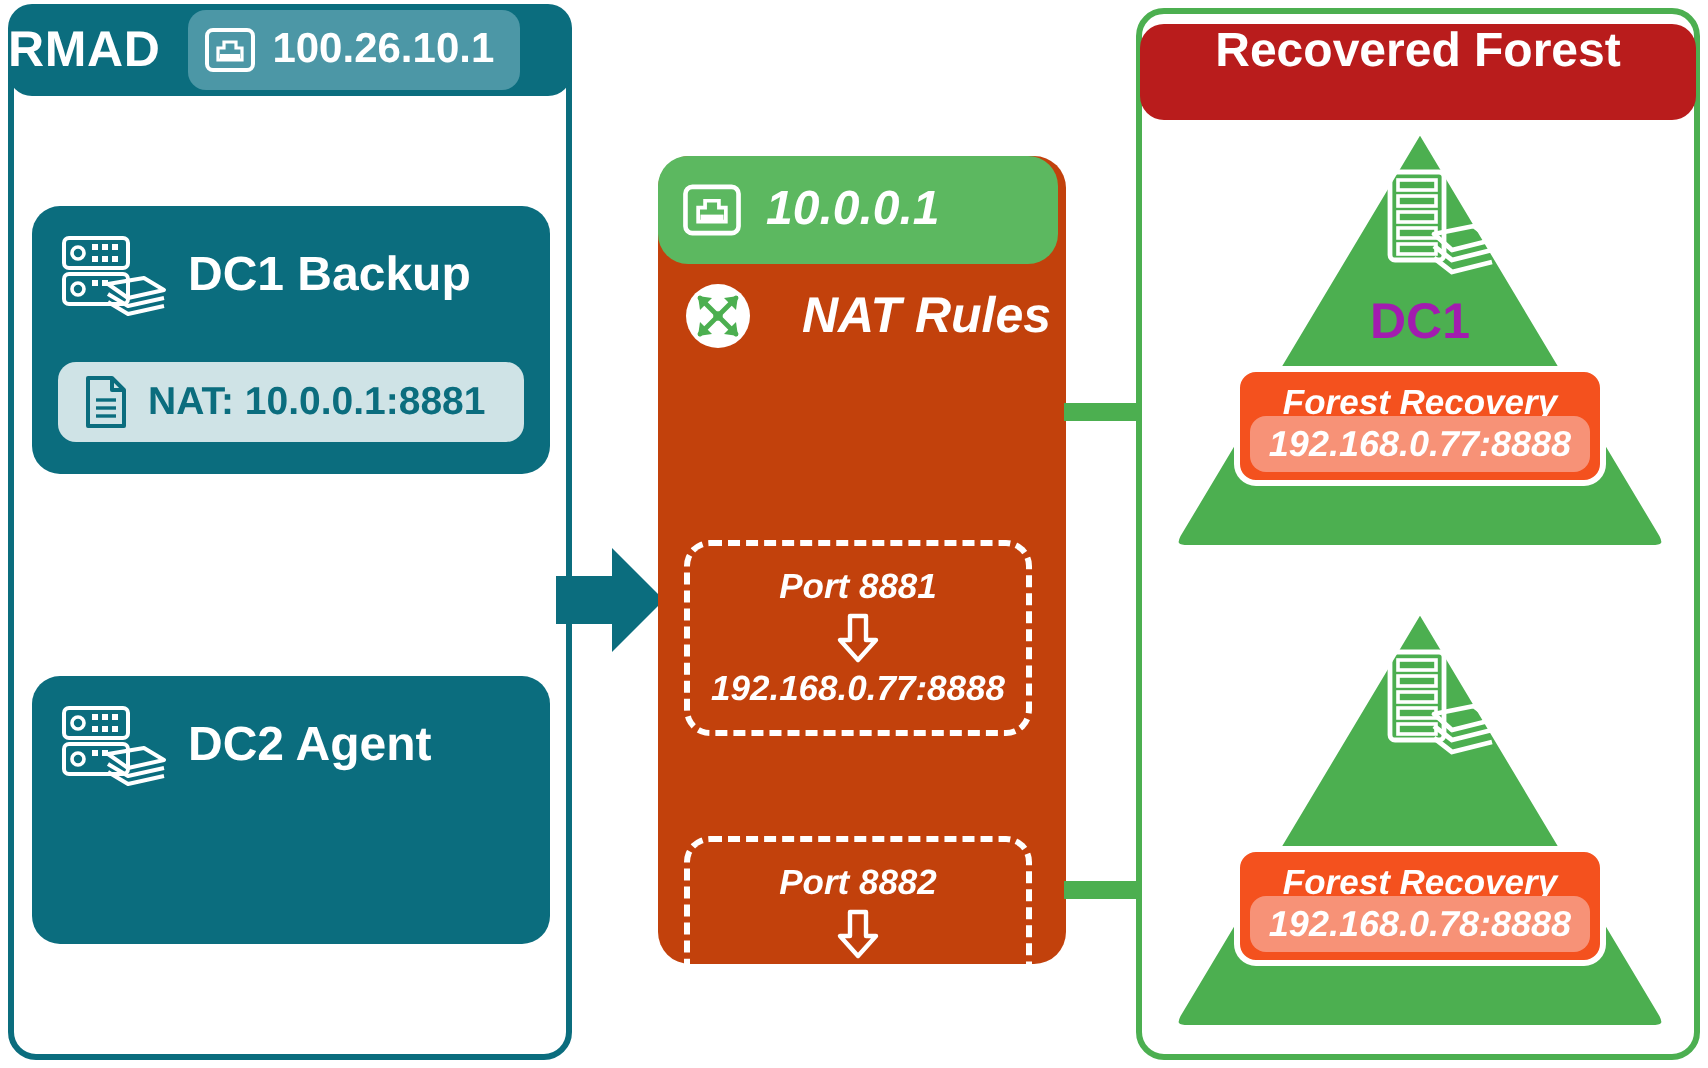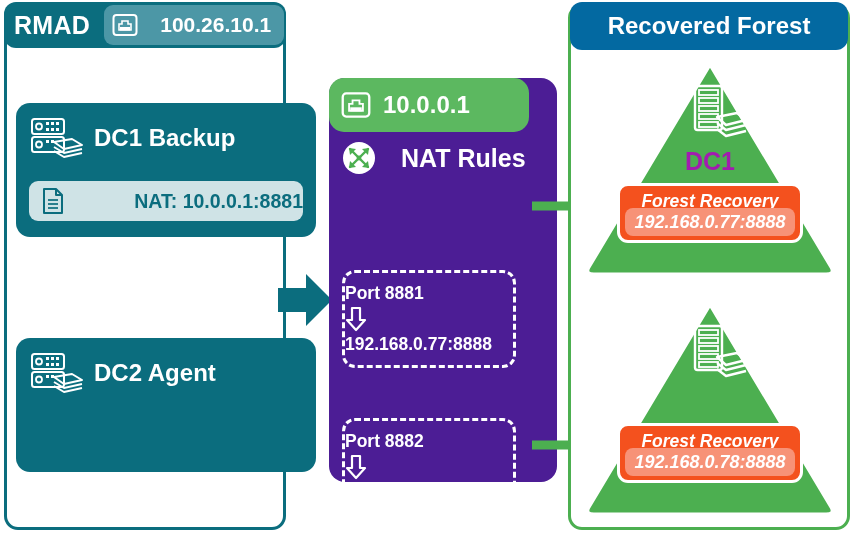--- a/index.html
+++ b/index.html
@@ -22,74 +22,74 @@
     border:3px solid #0B6D7E;
     border-radius:14px;
     box-sizing:border-box;
   }
   .rmad-header{
     left:4px;top:2px;width:282px;height:46px;
     background:#0B6D7E;
     border-radius:12px;
     display:flex;align-items:center;
     box-sizing:border-box;
-    padding-left:10px;
+    padding-left:0;
   }
   .rmad-title{
     color:#ffffff;font-size:25px;font-weight:bold;letter-spacing:.3px;
   }
   .ip-pill{
     margin-left:14px;height:40px;
     background:#4C97A6;
     border-radius:9px;
     display:flex;align-items:center;
     padding:0 13px 0 8px;
-    gap:22px;
+    gap:8px;
   }
   .ip-pill .ip-text{color:#ffffff;font-size:21px;font-weight:bold;}
 
   
   .eth-ic{width:26px;height:26px;display:block;flex:0 0 auto;}
 
   
   .backup-card{
-    left:16px;width:300px;height:134px;
+    left:16px;width:259px;height:134px;
     background:#0B6D7E;
     border-radius:14px;
     box-sizing:border-box;
   }
   #dc1-backup{top:103px;}
   #dc2-backup{top:338px;}
   .backup-top{
     display:flex;align-items:center;
     padding:13px 0 0 14px;gap:10px;
   }
   .srv-ic{width:54px;height:44px;flex:0 0 auto;display:block;}
   .backup-name{color:#ffffff;font-size:24px;font-weight:bold;}
   .nat-pill{
     position:absolute;left:13px;right:13px;bottom:16px;height:40px;
     background:#CFE3E6;
     border-radius:9px;
     display:flex;align-items:center;
     gap:9px;padding-left:12px;
     box-sizing:border-box;
-    justify-content:space-between;
   }
   .doc-ic{width:24px;height:28px;flex:0 0 auto;display:block;}
   .nat-text{color:#0B6D7E;font-size:19.5px;font-weight:bold;}
 
   
   .teal-arrow{left:276px;top:269px;width:58px;height:62px;}
 
   
   .nat-panel{
-    left:329px;top:78px;width:228px;height:404px;
-    background:#4c1d95;
+    left:329px;top:78px;width:204px;height:404px;
+    background:#c2410c;
     border-radius:16px;
     box-sizing:border-box;
+    font-style:italic;
   }
   .nat-ip-pill{
     position:absolute;left:0;top:0;width:200px;height:54px;
     background:#5CB860;
     border-radius:15px;
     display:flex;align-items:center;
     padding-left:12px;gap:12px;
     box-sizing:border-box;
   }
   .nat-ip-pill .eth-ic{width:30px;height:30px;}
@@ -101,21 +101,21 @@
   }
   .nat-ic{width:36px;height:36px;display:block;flex:0 0 auto;}
   .nat-rules-label{color:#ffffff;font-size:25px;font-weight:bold;}
 
   .rule-box{
     position:absolute;left:13px;width:174px;height:98px;
     border:3px dashed #ffffff;
     border-radius:13px;
     box-sizing:border-box;
     display:flex;flex-direction:column;
-    align-items:flex-start;justify-content:center;
+    align-items:center;justify-content:center;
     gap:1px;
   }
   #rule-1{top:192px;}
   #rule-2{top:340px;}
   .rule-port{color:#ffffff;font-size:17.5px;font-weight:bold;}
   .rule-target{color:#ffffff;font-size:17.5px;font-weight:bold;}
   .down-arrow{width:22px;height:26px;display:block;margin:1px 0;}
 
   
   .green-arrow{width:82px;height:26px;display:block;}
@@ -124,24 +124,24 @@
 
   
   .forest-panel{
     left:568px;top:4px;width:282px;height:526px;
     background:#ffffff;
     border:3px solid #4CAF50;
     border-radius:14px;
     box-sizing:border-box;
   }
   .forest-header{
-    left:570px;top:2px;width:278px;height:48px;
-    background:#0369a1;
+    left:570px;top:12px;width:278px;height:48px;
+    background:#b91c1c;
     border-radius:12px;
-    display:flex;align-items:center;justify-content:center;
+    display:flex;align-items:flex-start;justify-content:center;
   }
   .forest-title{color:#ffffff;font-size:24px;font-weight:bold;}
 
   
   .dc-group{position:absolute;width:260px;height:225px;left:580px;}
   #dc1-group{top:55px;}
   #dc2-group{top:295px;}
   .tri{position:absolute;left:0;top:0;width:260px;height:225px;display:block;}
   .dc-srv-ic{position:absolute;left:109px;top:28px;width:60px;height:62px;display:block;}
   .dc-label{

